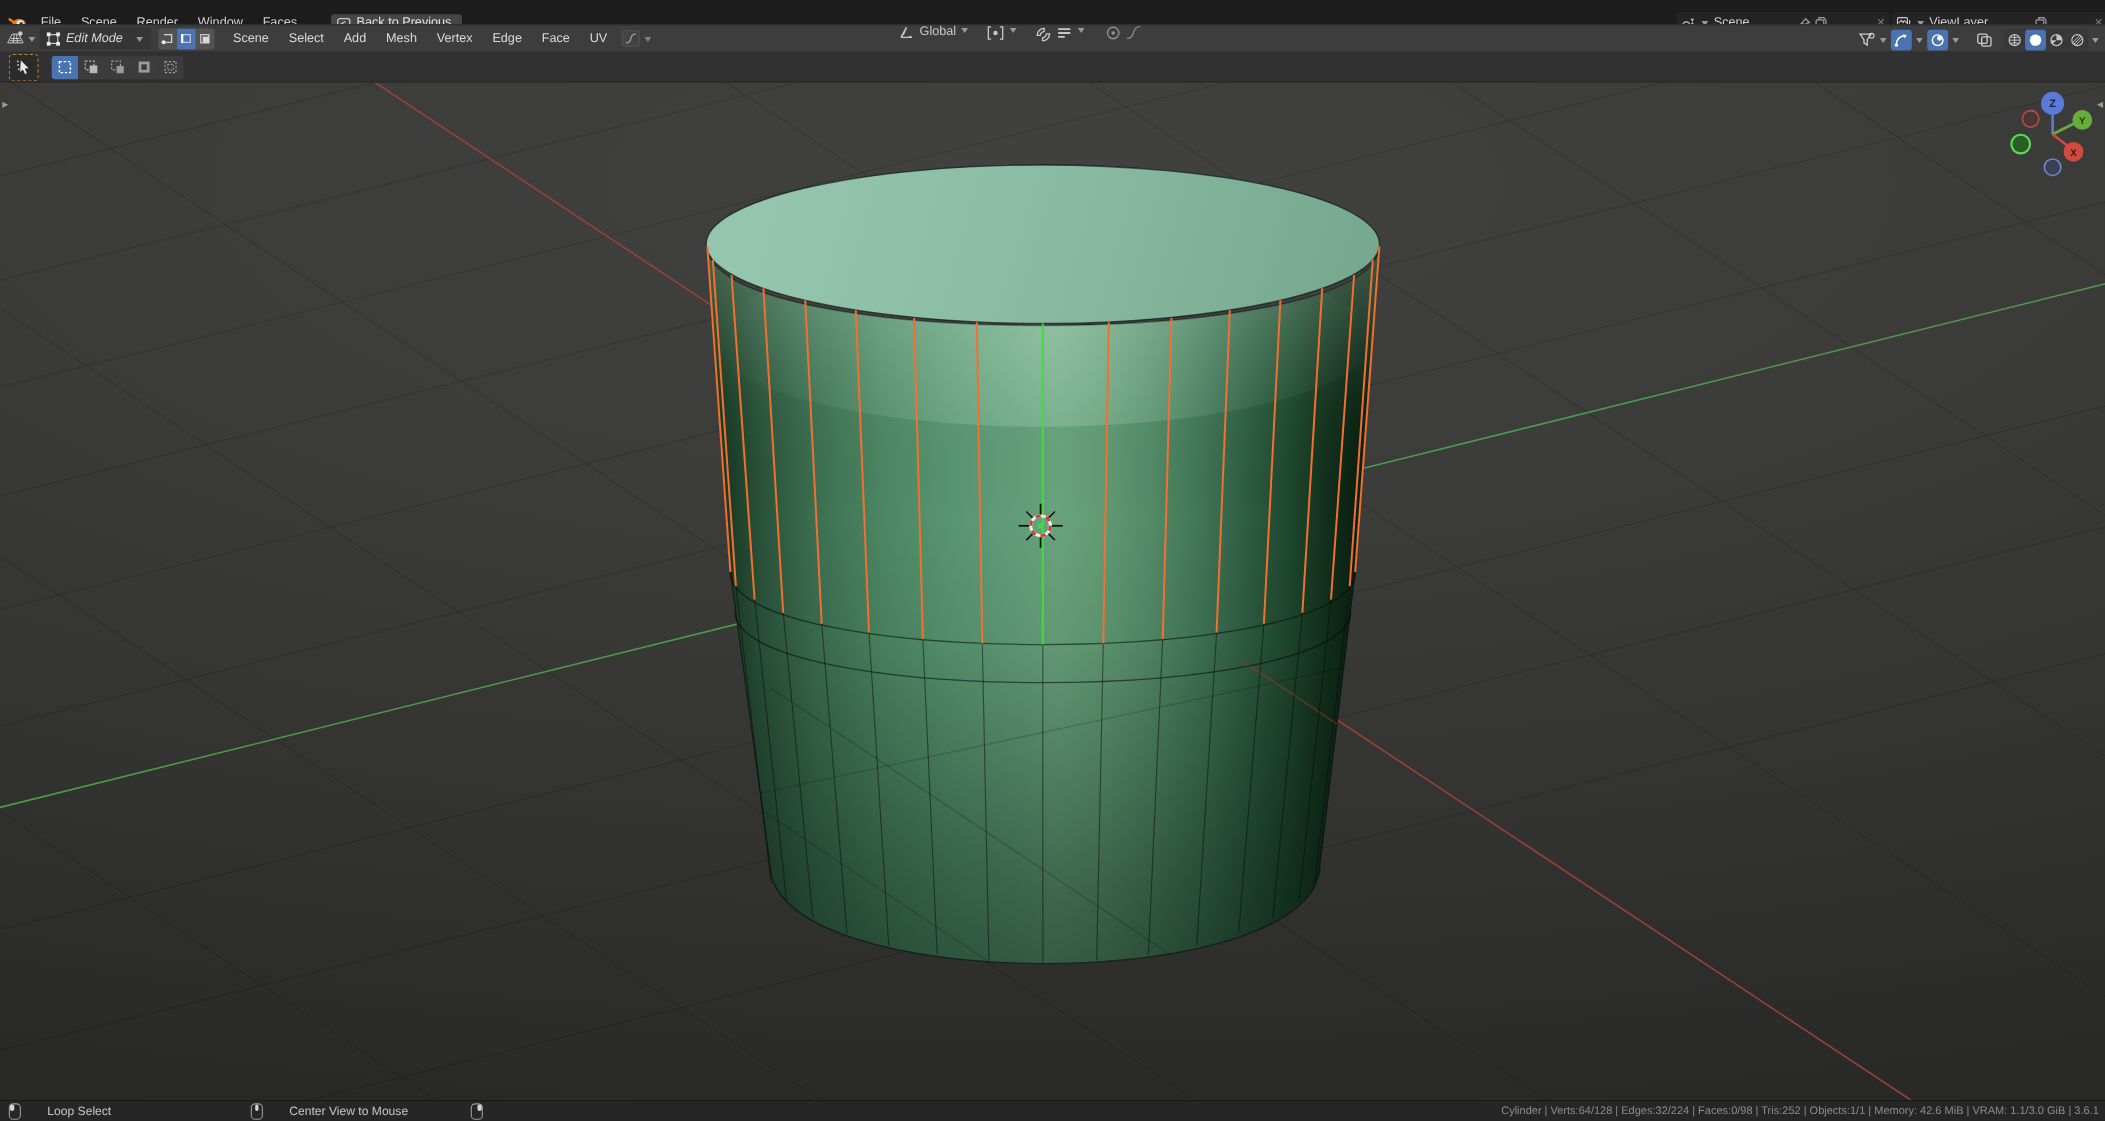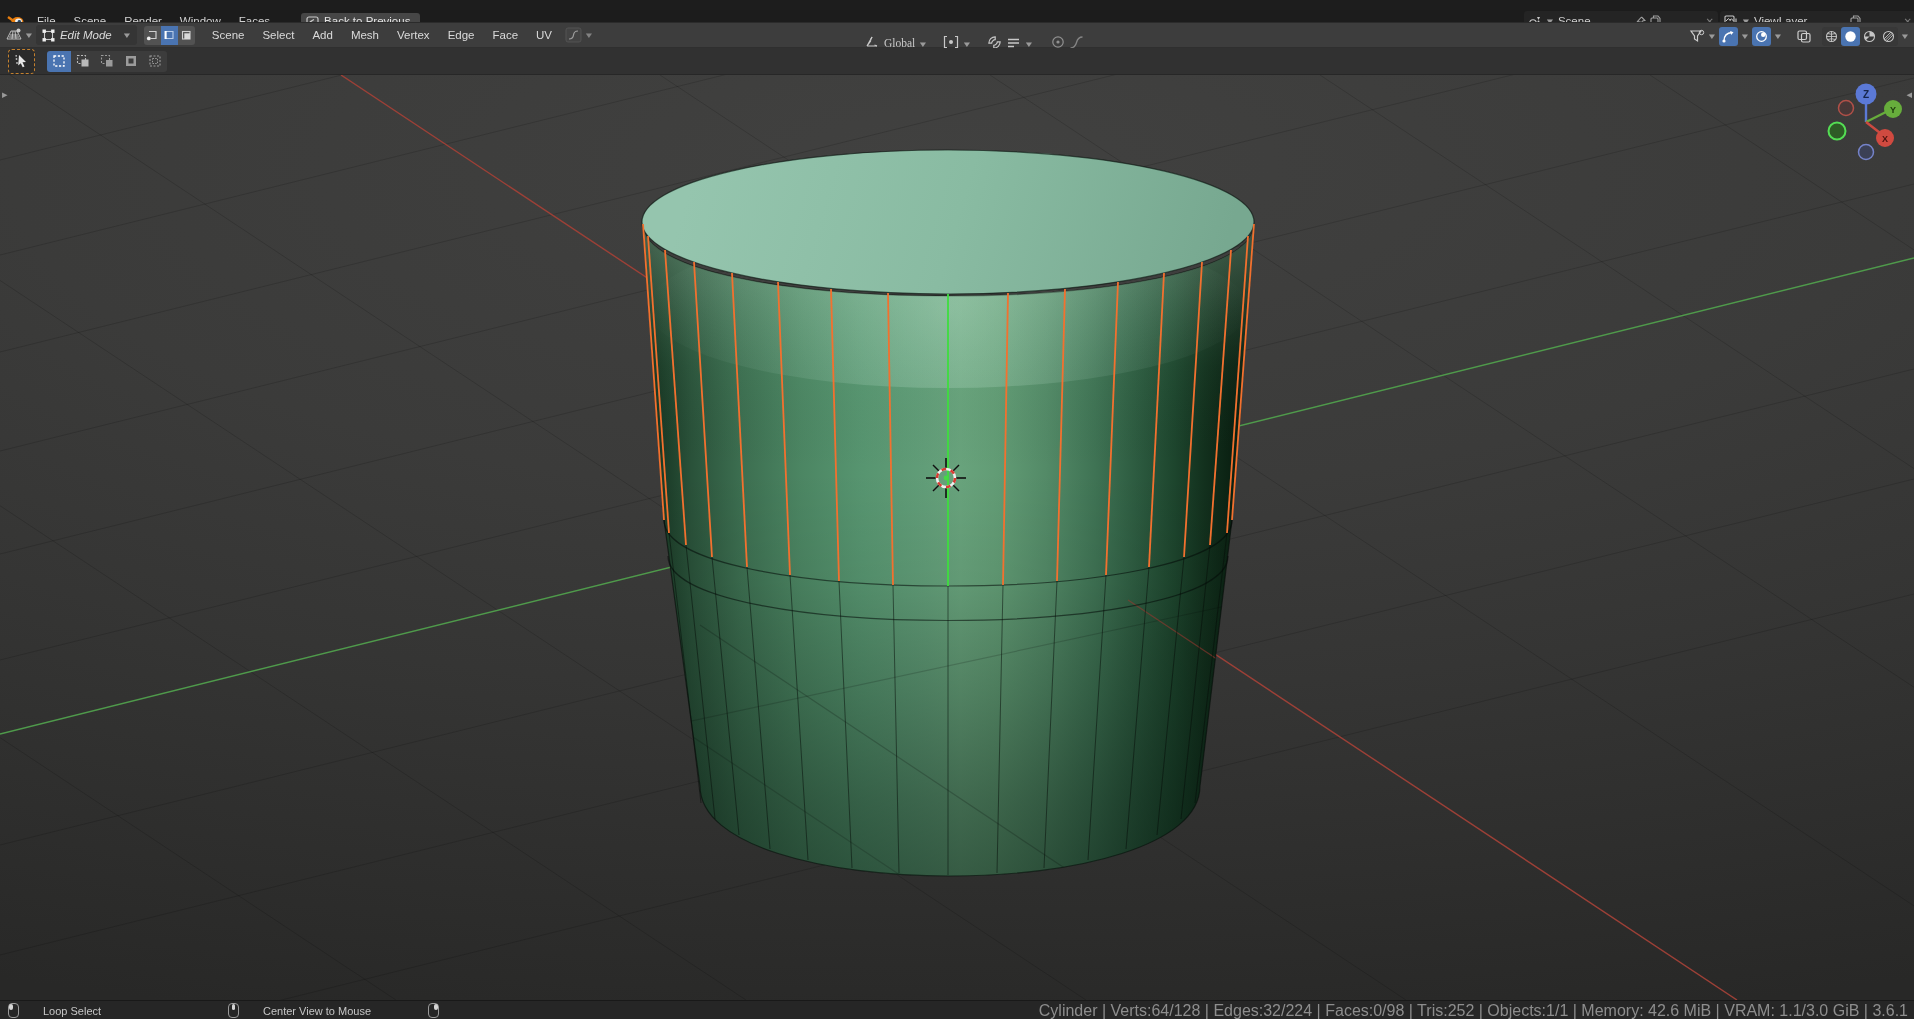--- a/index.html
+++ b/index.html
@@ -21,21 +21,21 @@
   
   #vheader{top:22px;height:26px;background:#3d3d3d;border-top:1px solid #2b2b2b;border-bottom:1px solid #2f2f2f;
     display:flex;align-items:center;color:#dadada;font-size:11.5px;}
   #vheader .menu{padding:0 9px;}
   .ddpill{display:flex;align-items:center;gap:5px;background:#353535;border-radius:3px;height:20px;padding:0 6px;margin:0 3px;font-style:italic;}
   .selgroup{display:flex;margin:0 8px 0 4px;}
   .selbtn{width:17px;height:19px;background:#525252;display:flex;align-items:center;justify-content:center;}
   .selbtn:first-child{border-radius:3px 0 0 3px;}
   .selbtn:last-child{border-radius:0 3px 3px 0;}
   .selbtn.active{background:#4a74b1;}
-  #center-cluster{position:absolute;left:864px;top:0;height:26px;display:flex;align-items:flex-end;gap:4px;color:#c8c8c8;font-family:Liberation Serif, serif;}
+  #center-cluster{position:absolute;left:816px;top:0;height:26px;display:flex;align-items:flex-start;gap:4px;color:#c8c8c8;}
   #right-cluster2{position:absolute;right:5px;top:0;height:26px;display:flex;align-items:center;gap:3px;color:#cdcdcd;}
   .hbtn{display:flex;align-items:center;justify-content:center;width:19px;height:19px;border-radius:3px;}
   .hbtn.blue{background:#4a74b1;}
   .shadegroup{display:flex;background:#383838;border-radius:3px;margin-left:6px;}
   
   #theader{top:48px;height:27px;background:#313131;border-bottom:1px solid #272727;display:flex;align-items:center;}
   #tool-btn{width:25px;height:23px;margin-left:8px;background:#2b2b2b;border:1px dashed #c4812f;border-radius:4px;
     display:flex;align-items:center;justify-content:center;}
   .modegroup{display:flex;margin-left:12px;}
   .modebtn{width:24px;height:21px;background:#3c3c3c;display:flex;align-items:center;justify-content:center;}
@@ -46,21 +46,21 @@
     color:#c9c9c9;font-size:11.5px;}
   .axbtn{padding:2px 5px;border-radius:2px;color:#d5d5d5;}
   
   #viewport{top:75px;height:925px;
     background:radial-gradient(ellipse 130% 95% at 50% 10%, #414140 0%, #3b3b3a 38%, #353534 60%, #282827 100%);}
   #viewport svg{position:absolute;left:0;top:0;}
   .edgearrow{position:absolute;color:#9a9a9a;font-size:11px;top:13px;}
   
   #statusbar{top:1000px;height:19px;background:#262626;border-top:1px solid #191919;color:#c6c6c6;font-size:11px;}
   .hint{position:absolute;top:0;height:19px;display:flex;align-items:center;gap:24px;}
-  #stats{position:absolute;right:6px;top:0;height:19px;display:flex;align-items:center;color:#8d8d8d;font-size:16px;}
+  #stats{position:absolute;right:6px;top:0;height:19px;display:flex;align-items:center;color:#8d8d8d;font-size:10px;}
   .micon{width:9px;height:13px;border:1px solid #9a9a9a;border-radius:4px;position:relative;}
   .micon .fill{position:absolute;background:#d4d4d4;border-radius:2px;}
   .m-left .fill{left:0;top:0;width:4px;height:6px;}
   .m-mid .fill{left:2.5px;top:0;width:3px;height:6px;}
   .m-right .fill{right:0;top:0;width:4px;height:6px;}
 </style>
 </head>
 <body>
 
 <div id="topbar" class="bar">

